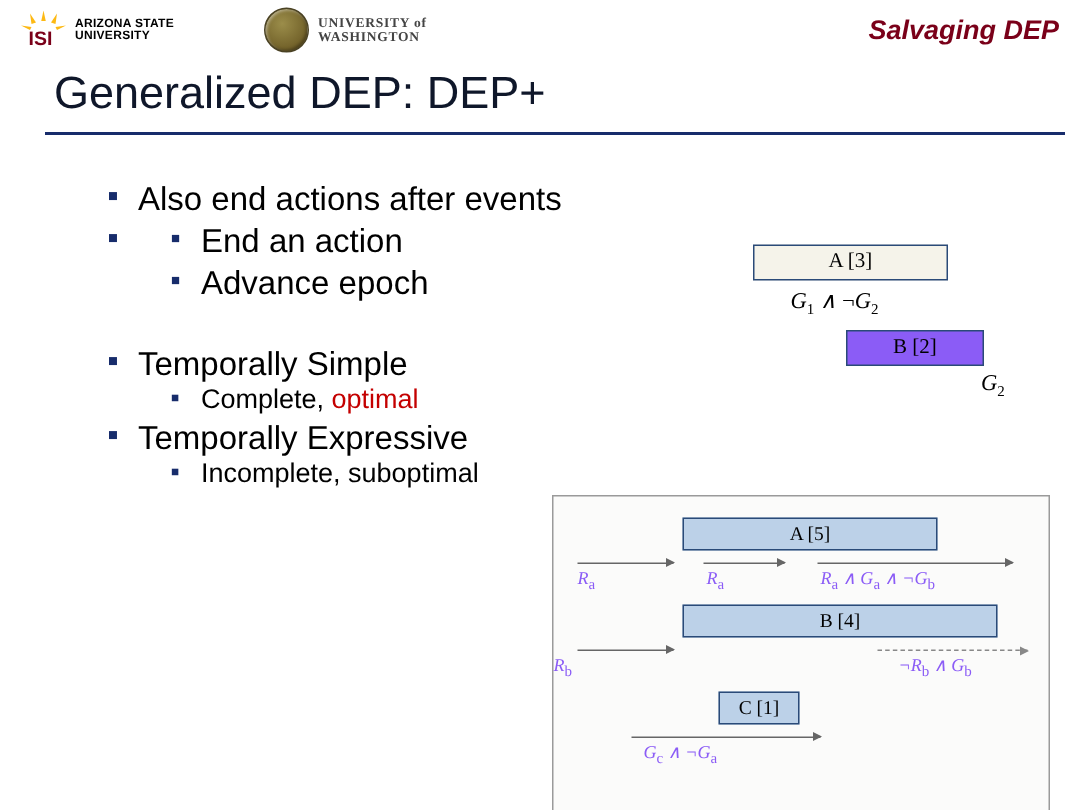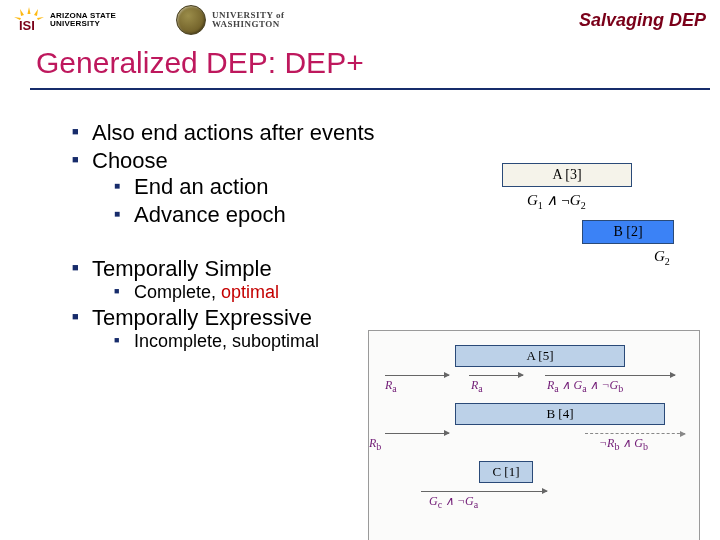--- a/index.html
+++ b/index.html
@@ -67,21 +67,21 @@
     color: #7a0019;
     font-weight: bold;
     font-style: italic;
     font-size: 18px;
   }
   .titlewrap {
     padding: 6px 36px 0 36px;
   }
   .title {
     font-size: 30px;
-    color: #be185d;
+    color: #0f172a;
     font-weight: normal;
     font-family: Verdana, Geneva, sans-serif;
   }
   .title-rule {
     height: 2px;
     background: #172c6b;
     margin: 8px 10px 0 30px;
   }
   .body {
     padding: 30px 30px 0 72px;
@@ -139,26 +139,26 @@
     border: 1.5px solid #2a4a78;
     background: #f5f3ea;
     font-size: 14px;
     font-family: Georgia, serif;
     display: flex;
     align-items: center;
     justify-content: center;
   }
   .boxB {
     position: absolute;
-    left: 582px;
+    left: 564px;
     top: 220px;
     width: 92px;
     height: 24px;
     border: 1.5px solid #2a4a78;
-    background: #3b82f6;
+    background: #8b5cf6;
     font-size: 14px;
     font-family: Georgia, serif;
     display: flex;
     align-items: center;
     justify-content: center;
   }
   .formulaA {
     position: absolute;
     left: 527px;
     top: 191px;
@@ -195,21 +195,21 @@
     font-size: 13px;
     display: flex;
     align-items: center;
     justify-content: center;
   }
   .diagram .lbl {
     position: absolute;
     font-family: Georgia, serif;
     font-style: italic;
     font-size: 12px;
-    color: #701a75;
+    color: #8b5cf6;
     text-align: center;
   }
   .diagram .arrow {
     position: absolute;
     height: 1px;
     background: #666;
   }
   .diagram .arrow::after {
     content: "";
     position: absolute;
@@ -268,21 +268,20 @@
 
 <div class="titlewrap">
   <div class="title">Generalized DEP: DEP+</div>
 </div>
 <div class="title-rule"></div>
 
 <div class="body">
   <ul class="lvl1">
     <li>Also end actions after events</li>
     <li>
-      <span>Choose</span>
       <ul class="lvl2">
         <li>End an action</li>
         <li>Advance epoch</li>
       </ul>
     </li>
   </ul>
 
   <ul class="lvl1 mid">
     <li>
       <span>Temporally Simple</span>

